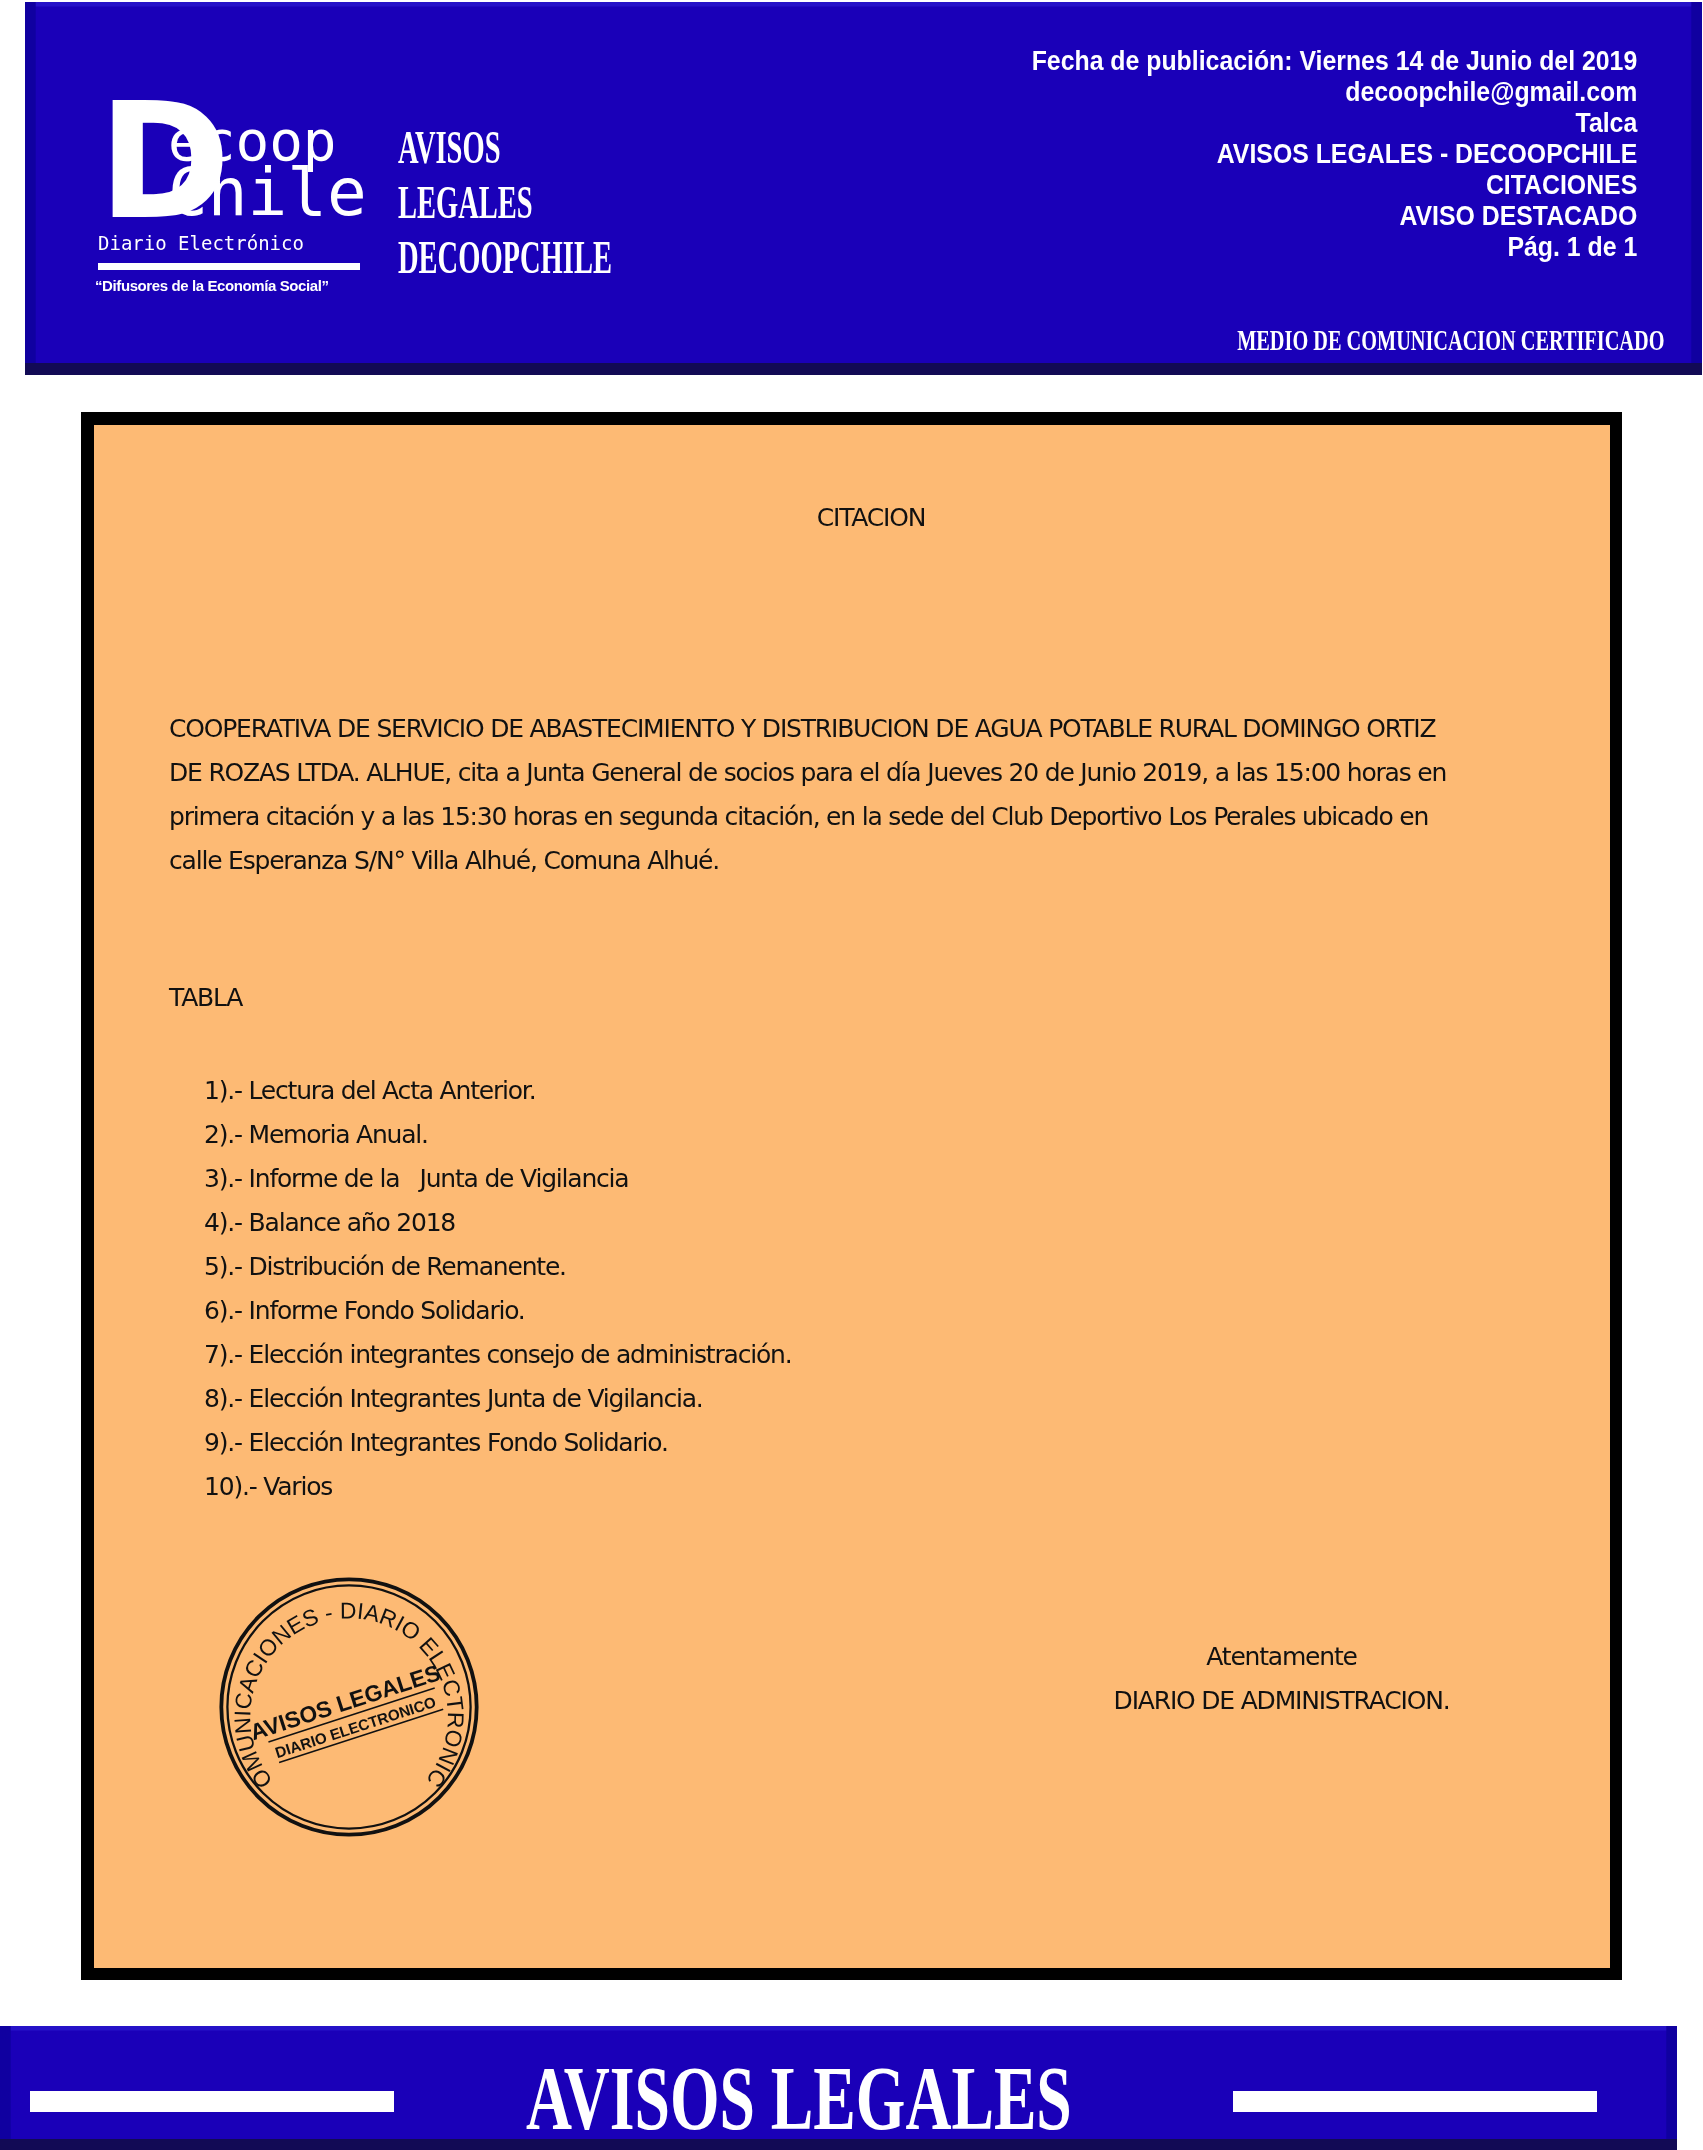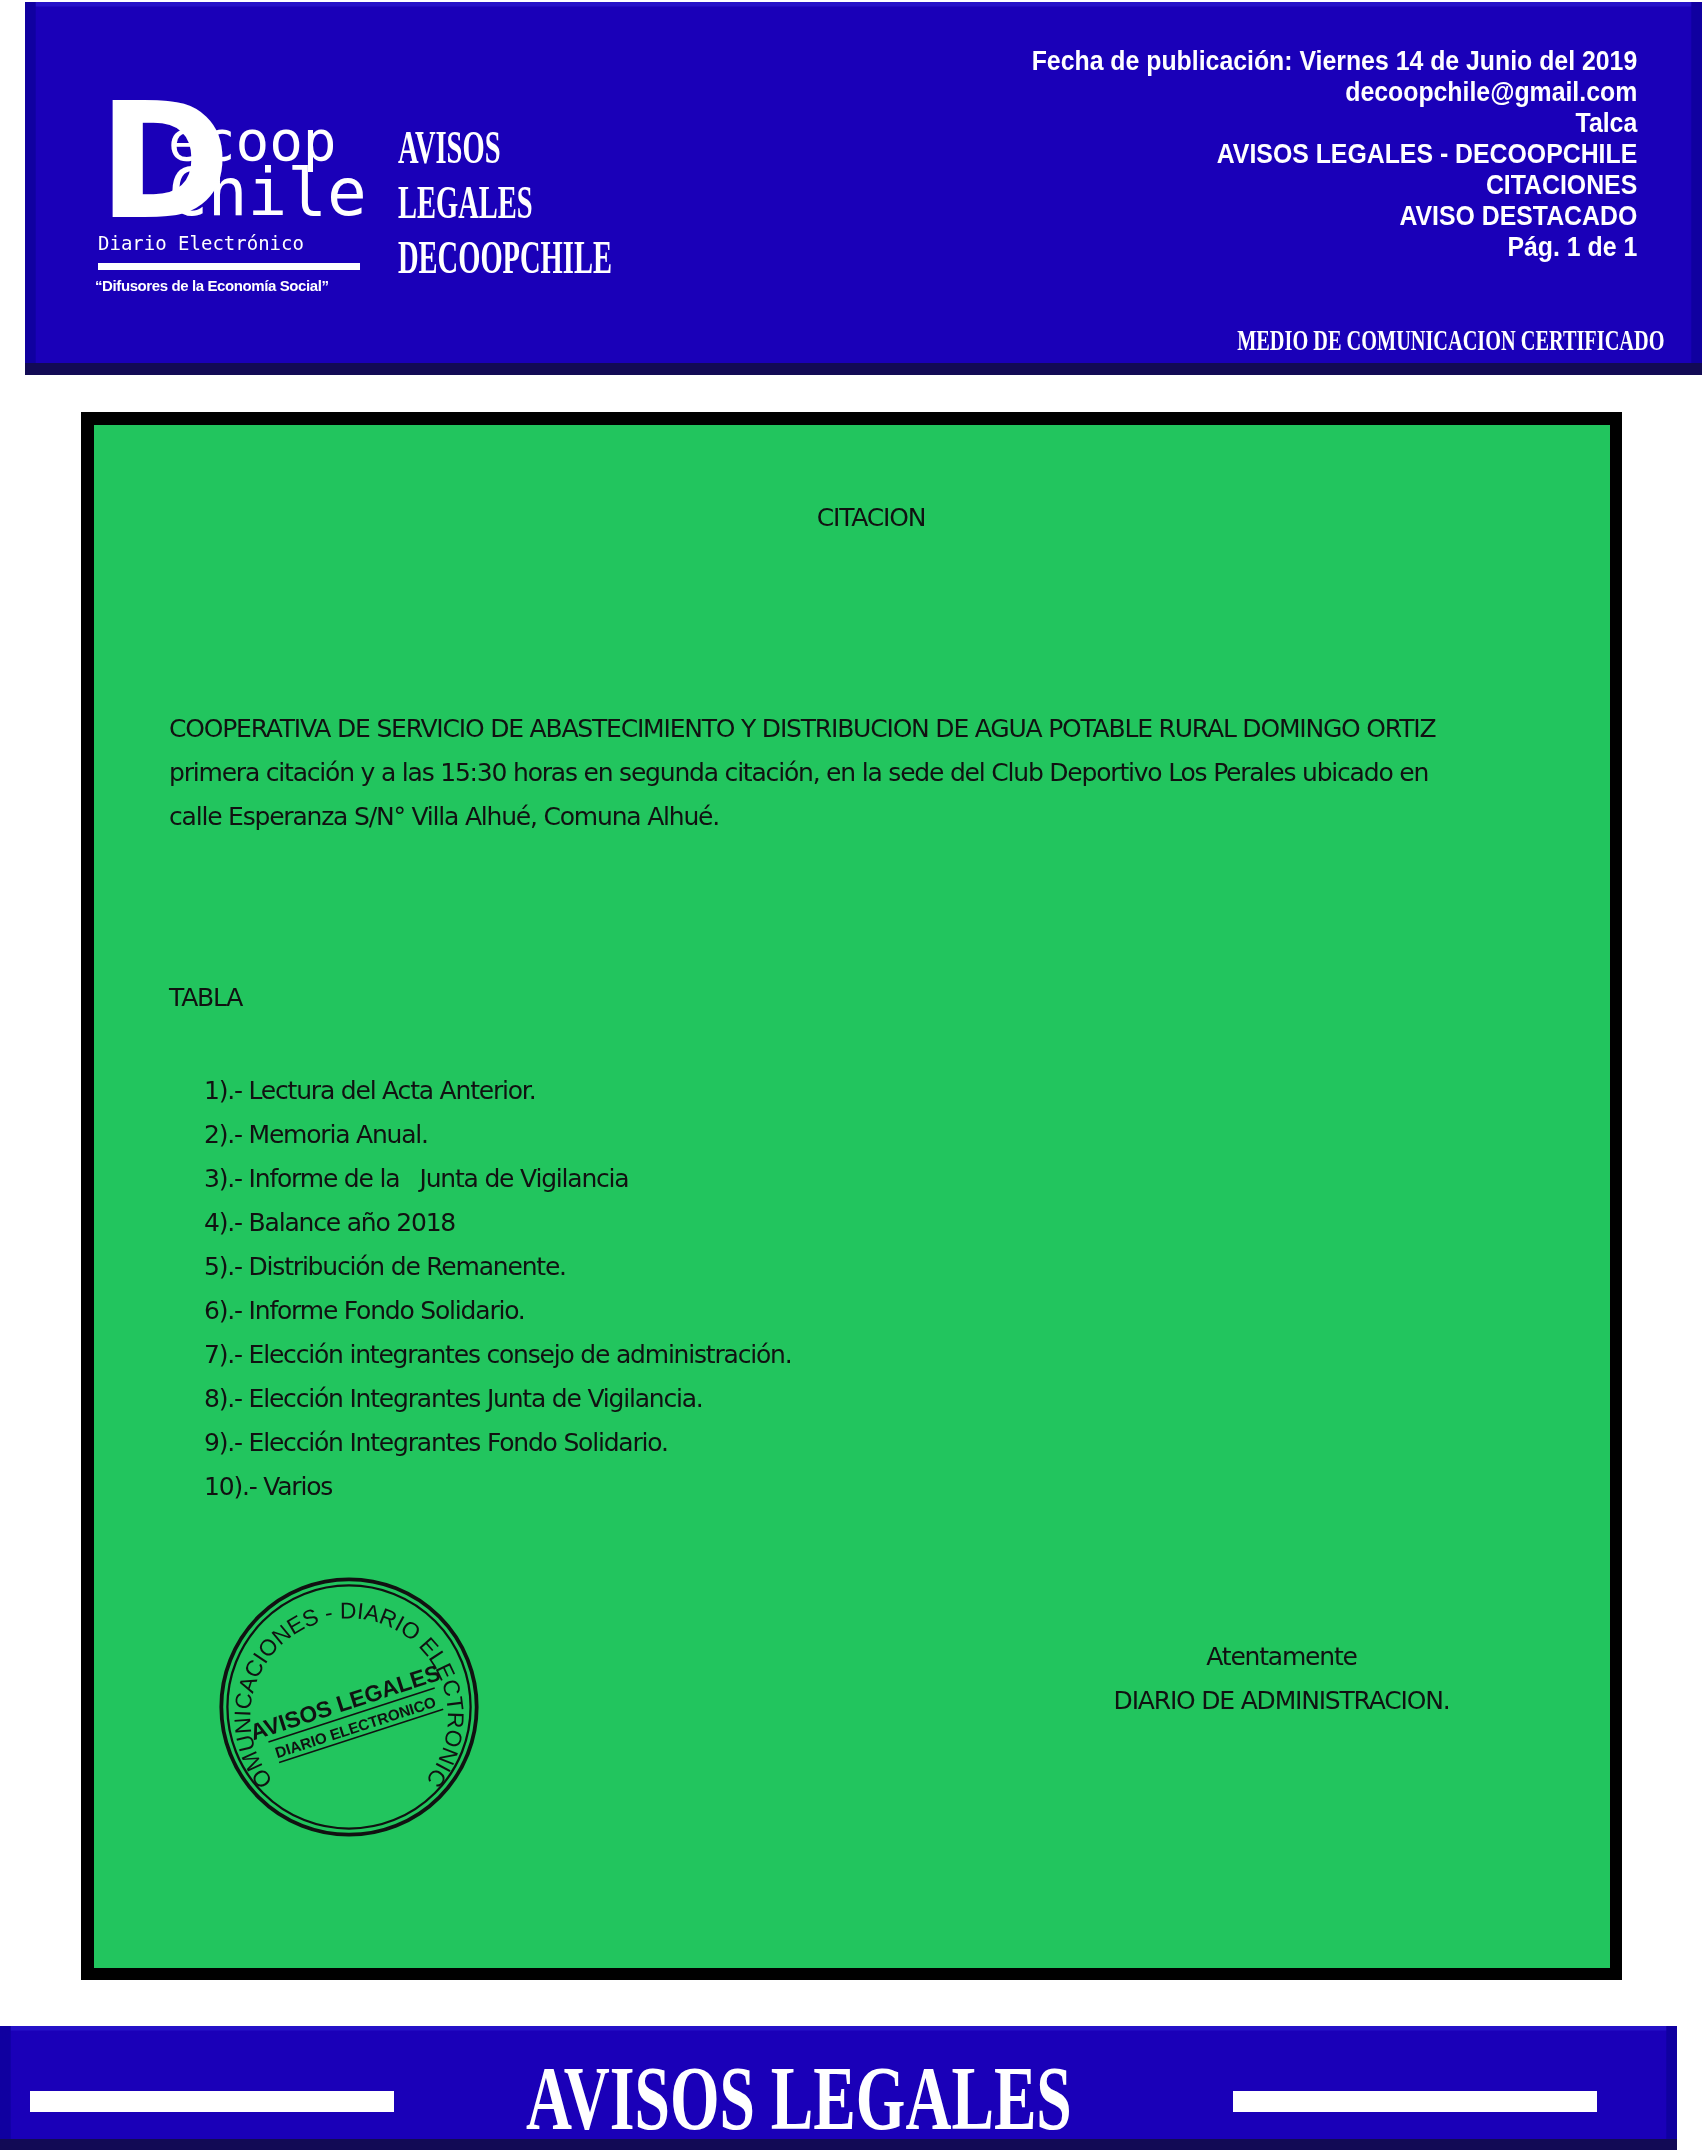--- a/index.html
+++ b/index.html
@@ -29,21 +29,21 @@
 
   .hdr-title { position: absolute; left: 373px; top: 118px; color: #fff; font-family: "Liberation Serif", serif; font-weight: bold; font-size: 46px; line-height: 55px; transform: scaleX(0.62); transform-origin: left top; white-space: nowrap; }
   .hdr-title div { display: block; }
 
   .hdr-info { position: absolute; right: 65px; top: 44px; text-align: right; color: #fff; font-family: "Liberation Sans", sans-serif; font-weight: bold; font-size: 27px; line-height: 31px; transform: scaleX(0.92); transform-origin: right top; }
   .hdr-info div { white-space: nowrap; }
 
   .hdr-cert { position: absolute; right: 38px; top: 323px; color: #fff; font-family: "Liberation Serif", serif; font-weight: bold; font-size: 29px; line-height: 30px; transform: scaleX(0.7); transform-origin: right top; white-space: nowrap; }
 
   
-  #doc { position: absolute; left: 81px; top: 412px; width: 1541px; height: 1568px; box-sizing: border-box; border-top: 13.7px solid #000; border-left: 13.7px solid #000; border-right: 12px solid #000; border-bottom: 12px solid #000; background: #22c55e; }
+  #doc { position: absolute; left: 81px; top: 412px; width: 1541px; height: 1568px; box-sizing: border-box; border-top: 13.7px solid #000; border-left: 13.7px solid #000; border-right: 12px solid #000; border-bottom: 12px solid #000; background: #fdba74; }
   .doc-text { font-family: "DejaVu Sans", sans-serif; color: #111; font-size: 25px; letter-spacing: -1.2px; }
   .doc-title { position: absolute; left: 0; width: 100%; top: 78px; text-align: center; }
   .doc-title span { display: inline-block; margin-left: 38px; }
   .doc-para { position: absolute; left: 75px; top: 282px; width: 1431px; line-height: 44px; }
   .doc-para div { white-space: nowrap; }
   .doc-tabla { position: absolute; left: 75px; top: 558px; }
   .doc-list { position: absolute; left: 110px; top: 644px; line-height: 44px; }
   .doc-list div { white-space: nowrap; }
   .doc-sign { position: absolute; left: 959px; top: 1210px; width: 457px; text-align: center; line-height: 44px; }
 
@@ -88,20 +88,21 @@
   <div class="hdr-cert">MEDIO DE COMUNICACION CERTIFICADO</div>
 </div>
 
 <div id="doc">
   <div class="doc-text doc-title">
     <span>CITACION</span>
   </div>
 
   <div class="doc-text doc-para">
     <div>COOPERATIVA DE SERVICIO DE ABASTECIMIENTO Y DISTRIBUCION DE AGUA POTABLE RURAL DOMINGO ORTIZ</div>
+    <div>DE ROZAS LTDA. ALHUE, cita a Junta General de socios para el día Jueves 20 de Junio 2019, a las 15:00 horas en</div>
     <div>primera citación y a las 15:30 horas en segunda citación, en la sede del Club Deportivo Los Perales ubicado en</div>
     <div>calle Esperanza S/N° Villa Alhué, Comuna Alhué.</div>
   </div>
 
   <div class="doc-text doc-tabla">TABLA</div>
 
   <div class="doc-text doc-list">
     <div style="white-space:pre">1).- Lectura del Acta Anterior.</div>
     <div style="white-space:pre">2).- Memoria Anual.</div>
     <div style="white-space:pre">3).- Informe de la   Junta de Vigilancia</div>

